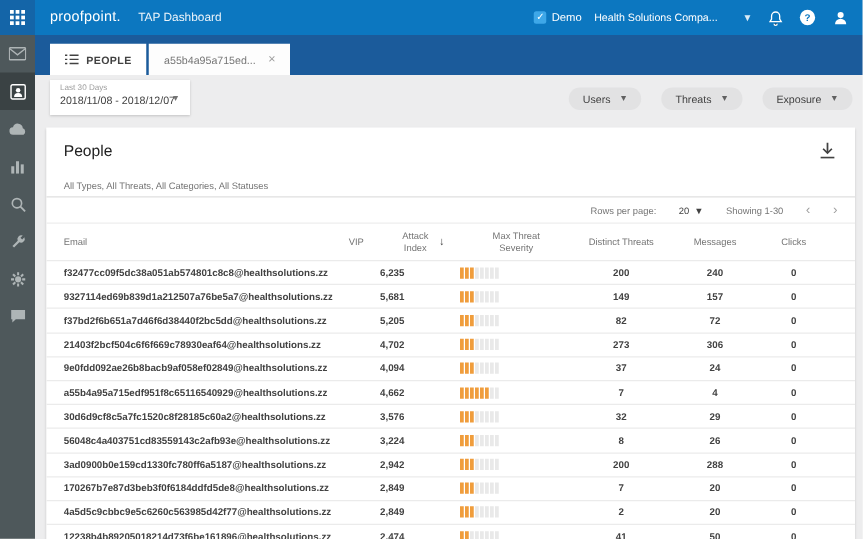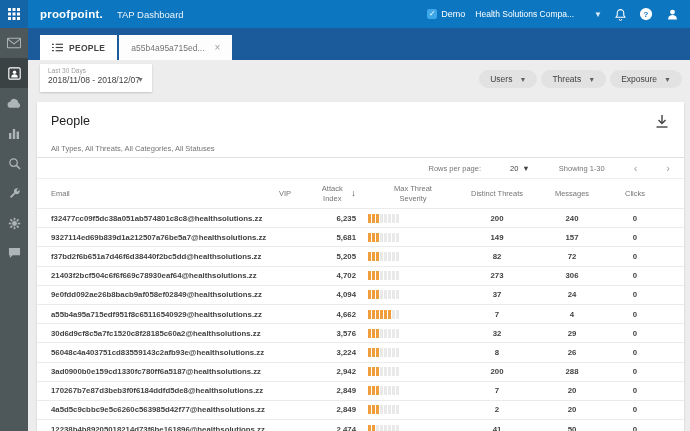--- a/index.html
+++ b/index.html
@@ -4,21 +4,21 @@
 <style>
   * { margin:0; padding:0; box-sizing:border-box; }
   html,body { width:690px; height:431px; overflow:hidden; background:#ededee;
     font-family:"Liberation Sans", sans-serif; }
 
   
   .topbar { position:absolute; top:0; left:0; width:690px; height:28px;
     background:#0c77c0; display:flex; align-items:center; z-index:5; }
   .appgrid { width:28px; height:28px; background:#1465a8; display:flex;
     align-items:center; justify-content:center; flex:0 0 28px; cursor:pointer; }
-  .brand { color:#fff; font-weight:bold; font-size:11.5px; margin-left:12px; letter-spacing:.2px; }
+  .brand { color:#fff; font-weight:normal; font-size:11.5px; margin-left:12px; letter-spacing:.2px; }
   .apptitle { color:rgba(255,255,255,.92); font-size:9.5px; margin-left:14px; }
   .topbar-right { margin-left:auto; display:flex; align-items:center; gap:10px; padding-right:10px; }
   .demo-wrap { display:flex; align-items:center; gap:4px; }
   .checkbox { width:10px; height:10px; background:#3ea7e8; border-radius:2px; color:#fff;
     font-size:8px; line-height:10px; text-align:center; }
   .demo-label { color:#fff; font-size:9px; }
   .org { color:#fff; font-size:8.5px; max-width:120px; white-space:nowrap; }
   .caret { color:rgba(255,255,255,.85); font-size:8px; margin-left:10px; }
   .top-ico { width:16px; height:16px; display:flex; align-items:center; justify-content:center; }
 
@@ -41,49 +41,49 @@
   .tab .close { color:#9e9e9e; font-size:10px; margin-left:4px; }
 
   
   .content { position:absolute; top:60px; left:28px; width:662px; height:371px; }
   .filter-row { display:flex; align-items:flex-start; padding:4px 8px 0 12px; }
   .datebox { background:#fff; width:112px; height:28px; padding:3px 8px;
     box-shadow:0 1px 2px rgba(0,0,0,.18); cursor:pointer; position:relative; }
   .datebox .lbl { font-size:6.5px; color:#9e9e9e; }
   .datebox .val { font-size:8.5px; color:#424242; margin-top:1px; }
   .datebox .caret2 { position:absolute; right:8px; top:12px; color:#757575; font-size:7px; }
-  .pills { margin-left:auto; display:flex; gap:4px; padding-top:6px;align-items:flex-end; }
+  .pills { margin-left:auto; display:flex; gap:16px; padding-top:6px;align-items:flex-end; }
   .pill { background:#e2e2e3; border-radius:12px; font-size:8.5px; color:#424242;
     padding:4px 11px; display:flex; align-items:center; gap:7px; cursor:pointer; }
   .pill .caret2 { font-size:7px; color:#616161; }
 
   
   .panel { background:#fff; margin:10px 6px 0 9px; box-shadow:0 1px 2px rgba(0,0,0,.15);
     height:331px; overflow:hidden; }
   .panel-head { display:flex; align-items:flex-start; padding:12px 16px 0 14px; }
   .panel-title { font-size:12.5px; color:#212121; }
   .dl { margin-left:auto; cursor:pointer; }
   .panel-sub { font-size:7.5px; color:#757575; padding:12px 14px 4px 14px;
     border-bottom:1px solid #e0e0e0; }
-  .pag-row { display:flex; align-items:center; justify-content:flex-end; gap:29px;
+  .pag-row { display:flex; align-items:center; justify-content:flex-end; gap:18px;
     height:20px; padding-right:14px; font-size:7.5px; color:#757575; }
   .pag-sel { display:flex; gap:4px; align-items:center; cursor:pointer; color:#424242; }
   .chev { font-size:11px; color:#9e9e9e; cursor:pointer; line-height:10px; }
 
   .grid { display:grid; grid-template-columns:1fr 38px 64px 90px 78px 72px 54px;
     align-items:center; padding:0 22px 0 14px; }
   .thead { min-height:30px; border-top:1px solid #eee; color:#757575; font-size:7.5px; }
   .thead > div { text-align:center; line-height:1.25; }
   .thead .h-email { text-align:left; }
   .h-attack { display:flex; align-items:center; justify-content:center; gap:3px; }
   .sort { color:#424242; font-size:9px; cursor:pointer; }
   .trow { height:19.2px; border-top:1px solid #ebebeb; font-size:7.8px; color:#424242;font-weight:bold; }
   .c-email { white-space:nowrap; overflow:hidden; }
   .c-vip { text-align:center; }
-  .c-attack { text-align:right; padding-right:12px; }
+  .c-attack { text-align:left; padding-right:12px; }
   .c-sev { display:flex; align-items:center; }
   .seg { width:3px; height:9px; background:#e9e9e9; display:inline-block; margin-right:1px; }
   .seg.on { background:#f09d3c; }
   .c-num { text-align:center; }
 </style>
 </head>
 <body>
 
 <div class="topbar">
   <div class="appgrid">

